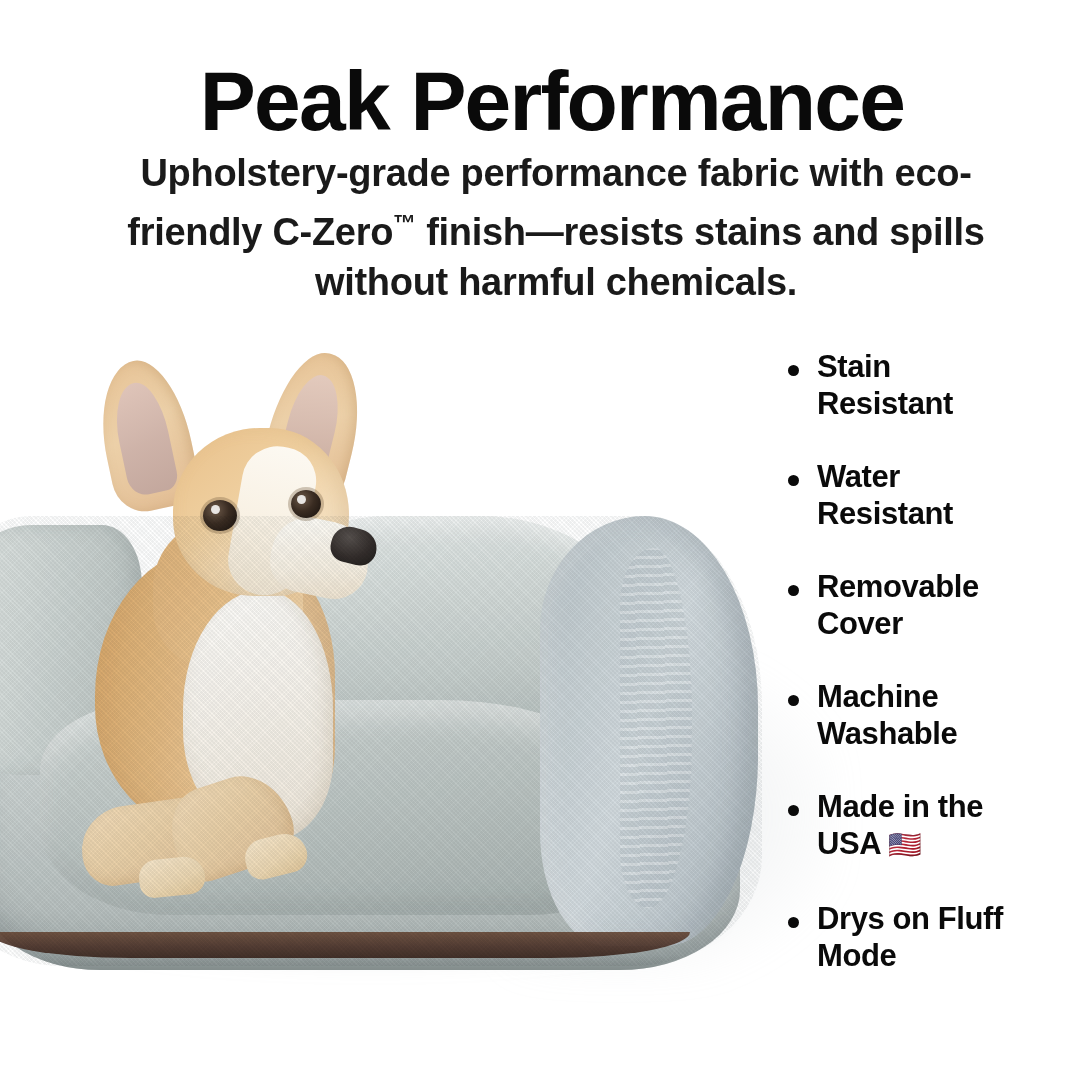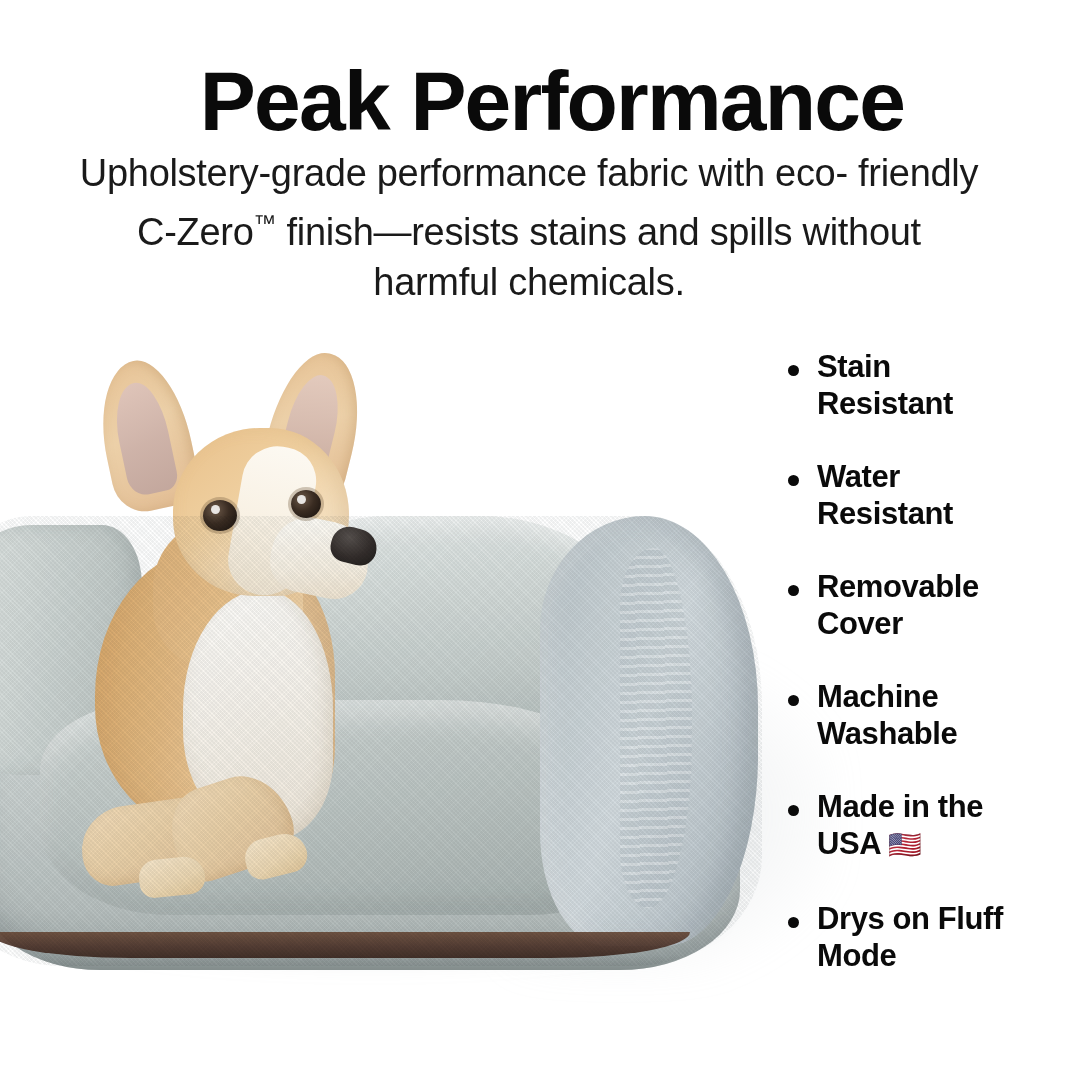--- a/index.html
+++ b/index.html
@@ -14,22 +14,22 @@
   
   .header{position:absolute;top:0;left:0;width:1080px;text-align:center;}
   .title{
     margin:12px;padding:0;
     position:absolute;top:47px;left:0;width:1080px;
     font-size:84px;line-height:84px;font-weight:800;
     letter-spacing:-1.8px;color:#0a0a0a;
     font-family:"Liberation Sans", sans-serif;
   }
   .subtitle{
-    position:absolute;top:148px;left:79px;width:900px;
-    font-size:38px;line-height:50px;font-weight:400;
+    position:absolute;top:148px;left:106px;width:900px;
+    font-size:38px;line-height:50px;font-weight:700;
     color:#1a1a1a;letter-spacing:-0.3px;text-align:center;
     font-family:"Liberation Sans", sans-serif;
   }
   .tm{font-size:0.60em;vertical-align:0.62em;letter-spacing:0;}
 
   
   .features{
     position:absolute;left:776px;top:336px;width:300px;
   }
   .feature{

